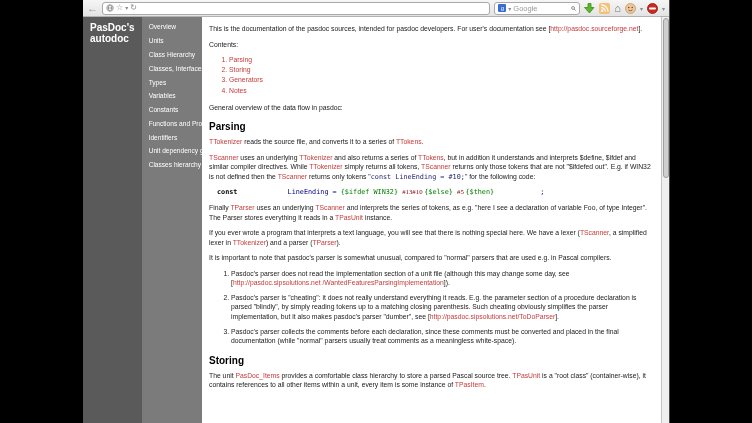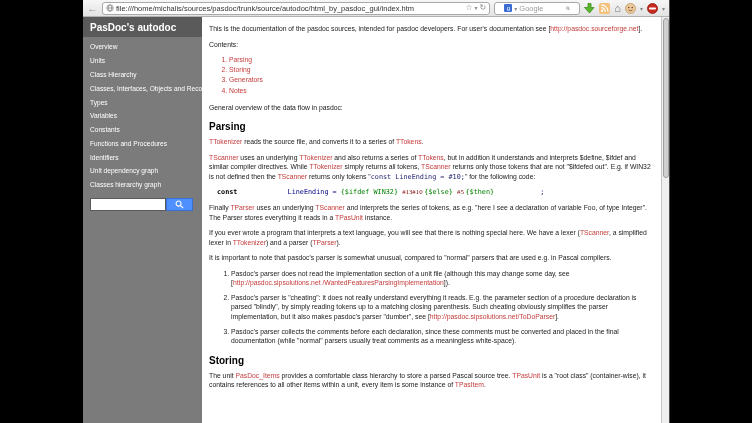--- a/index.html
+++ b/index.html
@@ -24,36 +24,36 @@
   
   .toolbar { height:17px; background:linear-gradient(#f6f6f6,#e3e3e3); border-bottom:1px solid #b2b2b2;
              display:flex; align-items:center; padding:0 4px; gap:4px; flex:0 0 auto; }
   .back { color:#9a9a9a; font-size:11px; line-height:11px; cursor:pointer; flex:0 0 auto; }
   .urlbar { flex:1 1 auto; min-width:0; height:13px; background:#fff; border:1px solid #a9a9a9;
             border-radius:3px; display:flex; align-items:center; padding:0 3px; gap:2px;
             font-size:7.5px; color:#333; }
   .url-text { flex:1 1 auto; min-width:0; white-space:nowrap; overflow:hidden; }
   .mini { font-size:8px; color:#8a8a8a; line-height:8px; flex:0 0 auto; cursor:pointer; }
   .searchbar { flex:0 0 auto; width:86px; height:13px; background:#fff; border:1px solid #a9a9a9;
-               border-radius:3px; display:flex; align-items:center; padding:0 9px; gap:2px; }
+               border-radius:3px; display:flex; align-items:center; padding:0 3px; gap:2px; }
   .engine { width:8px; height:8px; background:#3a6cd4; border-radius:1px; color:#fff; font-size:6px;
             line-height:8px; text-align:center; flex:0 0 auto; cursor:pointer; }
   .searchbar input { flex:1 1 auto; min-width:0; border:none; outline:none; font-size:7.5px;
                      color:#333; font-family:"Liberation Sans",sans-serif; }
   .searchbar input::placeholder { color:#9a9a9a; }
   .tbicons { display:flex; align-items:center; gap:4px; flex:0 0 auto; }
   .tbico { display:inline-flex; align-items:center; cursor:pointer; }
   .home { font-size:11px; color:#777; line-height:11px; }
   .chev { font-size:6px; color:#8a8a8a; cursor:pointer; }
 
   
   .page { flex:1 1 auto; min-height:0; display:flex; }
 
   
-  .sidebar { width:119px; flex:0 0 auto; background:#7b7b7b; display:flex; flex-direction:column; }
+  .sidebar { width:119px; flex:0 0 auto; background:#7b7b7b; display:flex; flex-direction:row; }
   .sb-title { background:#5a5a5a; color:#fff; font-weight:bold; font-size:10px; padding:5px 7px 4px; }
   .sb-items { display:flex; flex-direction:column; padding-top:3px; }
   .sb-item { color:#fff; font-size:6.6px; padding:3.4px 7px; text-decoration:none; cursor:pointer;
              white-space:nowrap; overflow:hidden; }
   .sb-search { display:flex; align-items:center; gap:0; padding:6px 7px; }
   .sb-search input { width:76px; height:13px; border:1px solid #5a5a5a; font-size:7px; padding:0 2px; }
   .sb-btn { width:27px; height:13px; background:#4d90fe; border:1px solid #3a6fd0; display:flex;
             align-items:center; justify-content:center; cursor:pointer; }
 
   
@@ -89,21 +89,20 @@
 
   <div class="toolbar">
     <span class="back">←</span>
 
     <div class="urlbar">
       <svg width="8" height="8" viewBox="0 0 10 10">
         <circle cx="5" cy="5" r="4" fill="none" stroke="#8a8a8a" stroke-width="1"></circle>
         <line x1="1" y1="5" x2="9" y2="5" stroke="#8a8a8a" stroke-width="1"></line>
         <ellipse cx="5" cy="5" rx="2" ry="4" fill="none" stroke="#8a8a8a" stroke-width="1"></ellipse>
       </svg>
-      <span class="url-text">file:///home/michalis/sources/pasdoc/trunk/source/autodoc/html_by_pasdoc_gui/index.htm</span>
       <span class="mini">☆</span>
       <span class="mini chev">▾</span>
       <span class="mini">↻</span>
     </div>
 
     <div class="searchbar">
       <span class="engine">g</span>
       <span class="chev">▾</span>
       <input type="text" placeholder="Google" style="">
       <svg width="9" height="9" viewBox="0 0 10 10">

